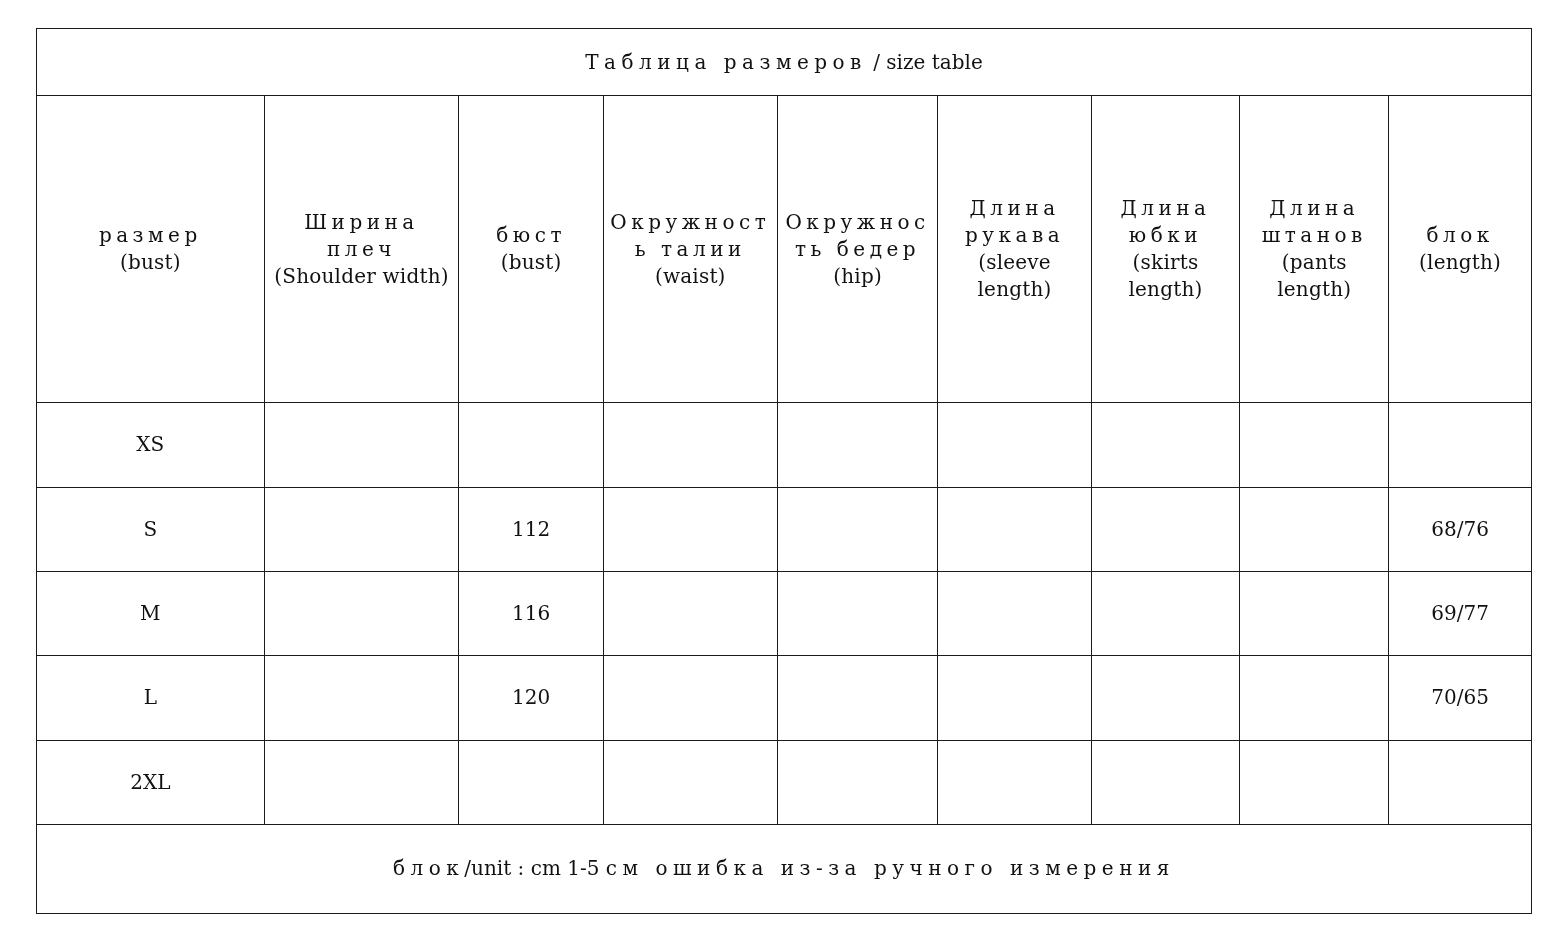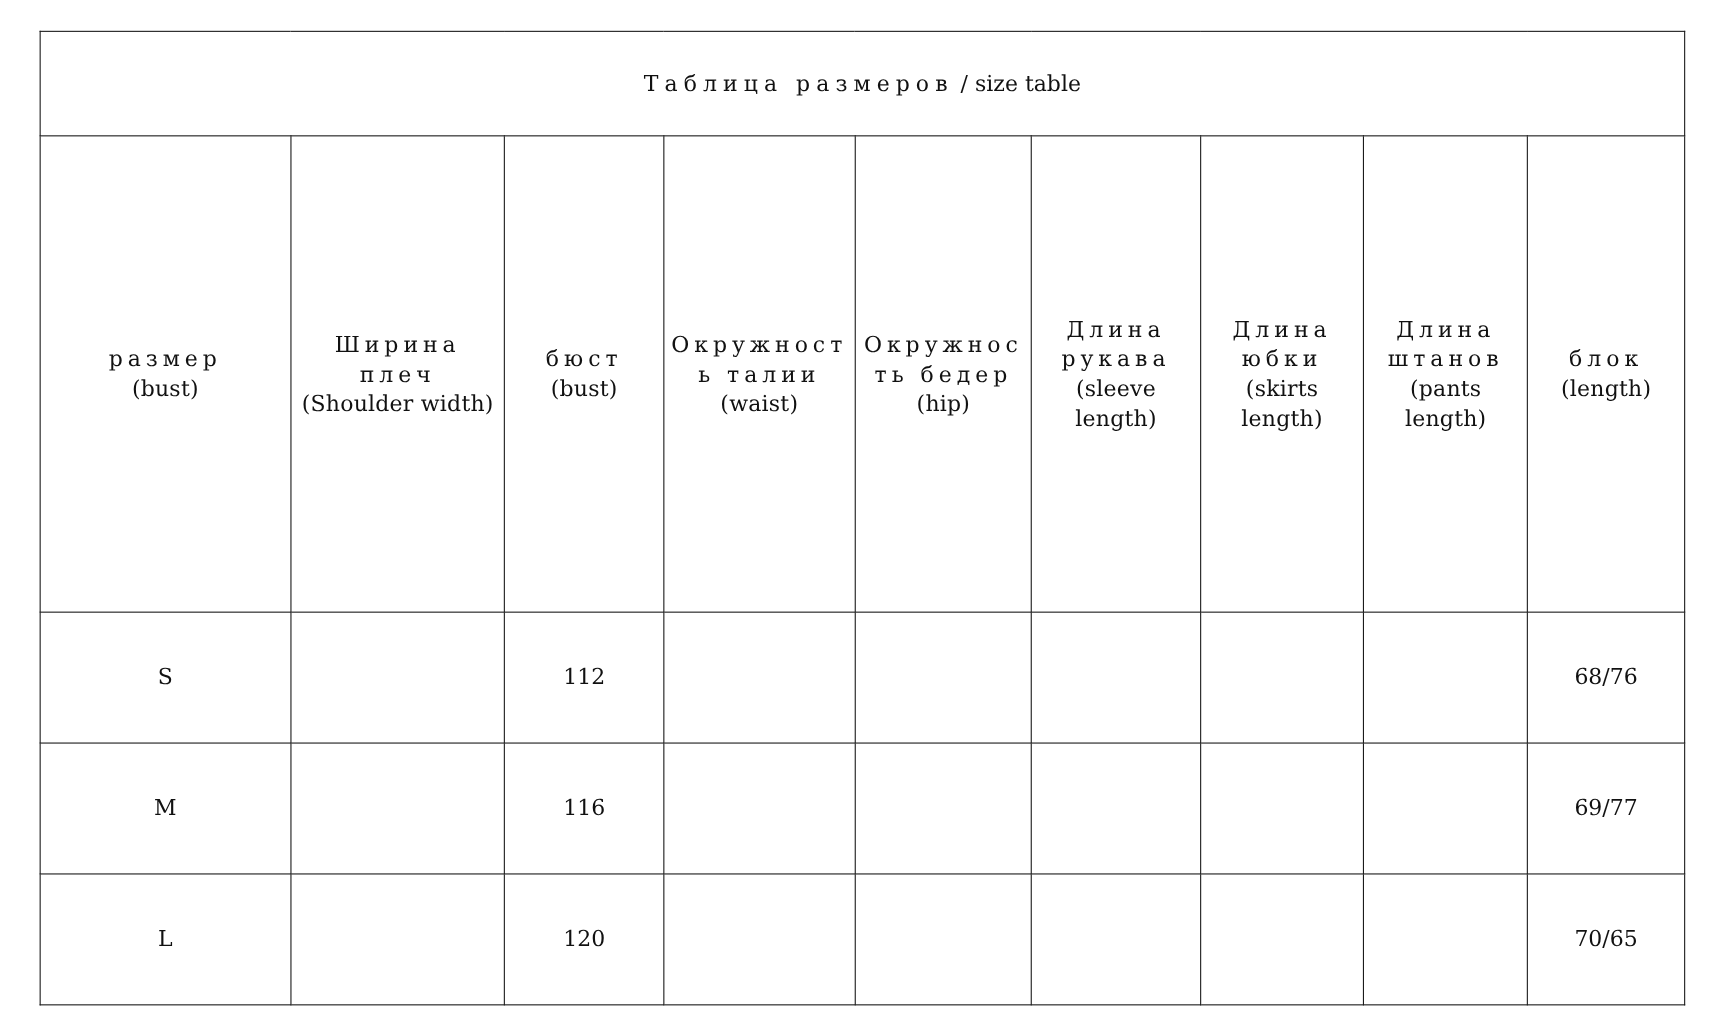--- a/index.html
+++ b/index.html
@@ -165,20 +165,31 @@
         </td>
         <td>
           <span class="hdr">
             <span class="ru">блок</span>
             <span class="en">(length)</span>
           </span>
         </td>
       </tr>
 
       <tr class="data-row">
+        <td>XS</td>
+        <td></td>
+        <td></td>
+        <td></td>
+        <td></td>
+        <td></td>
+        <td></td>
+        <td></td>
+        <td></td>
+      </tr>
+      <tr class="data-row">
         <td>S</td>
         <td></td>
         <td>112</td>
         <td></td>
         <td></td>
         <td></td>
         <td></td>
         <td></td>
         <td>68/76</td>
       </tr>
@@ -197,17 +208,33 @@
         <td>L</td>
         <td></td>
         <td>120</td>
         <td></td>
         <td></td>
         <td></td>
         <td></td>
         <td></td>
         <td>70/65</td>
       </tr>
-
-
+      <tr class="data-row">
+        <td>2XL</td>
+        <td></td>
+        <td></td>
+        <td></td>
+        <td></td>
+        <td></td>
+        <td></td>
+        <td></td>
+        <td></td>
+      </tr>
+
+
+      <tr class="footer-row">
+        <td colspan="9">
+          <span class="ru">блок</span><span>/unit : cm  1-5 </span><span class="ru">см ошибка из-за ручного измерения</span>
+        </td>
+      </tr>
     </tbody>
   </table>
 </div>
 
 </body></html>

